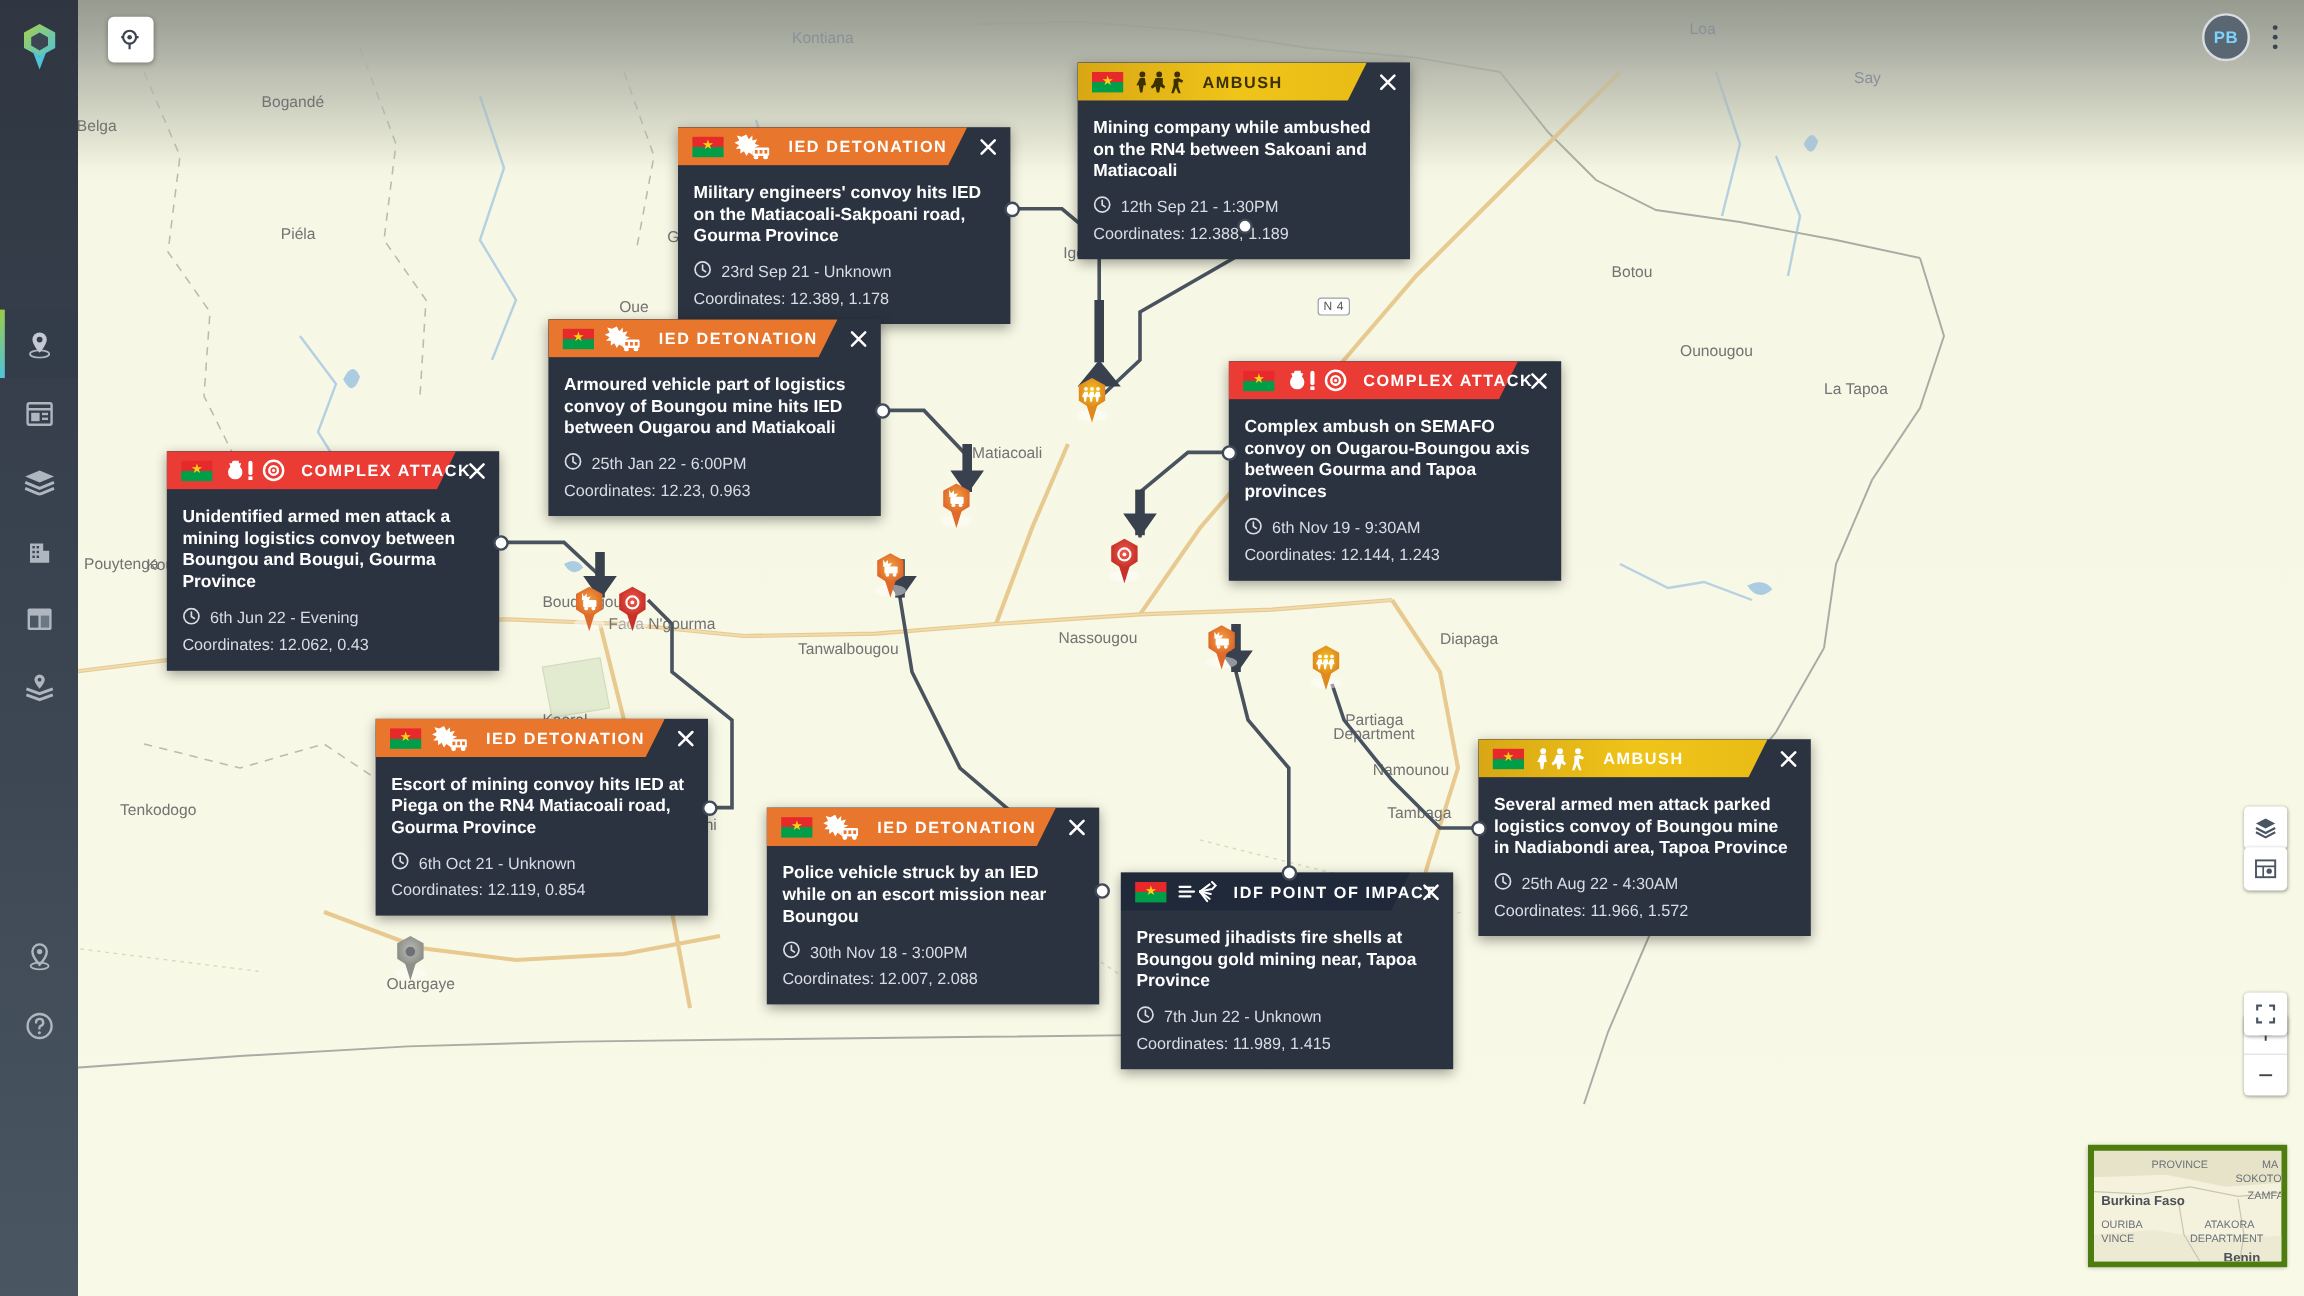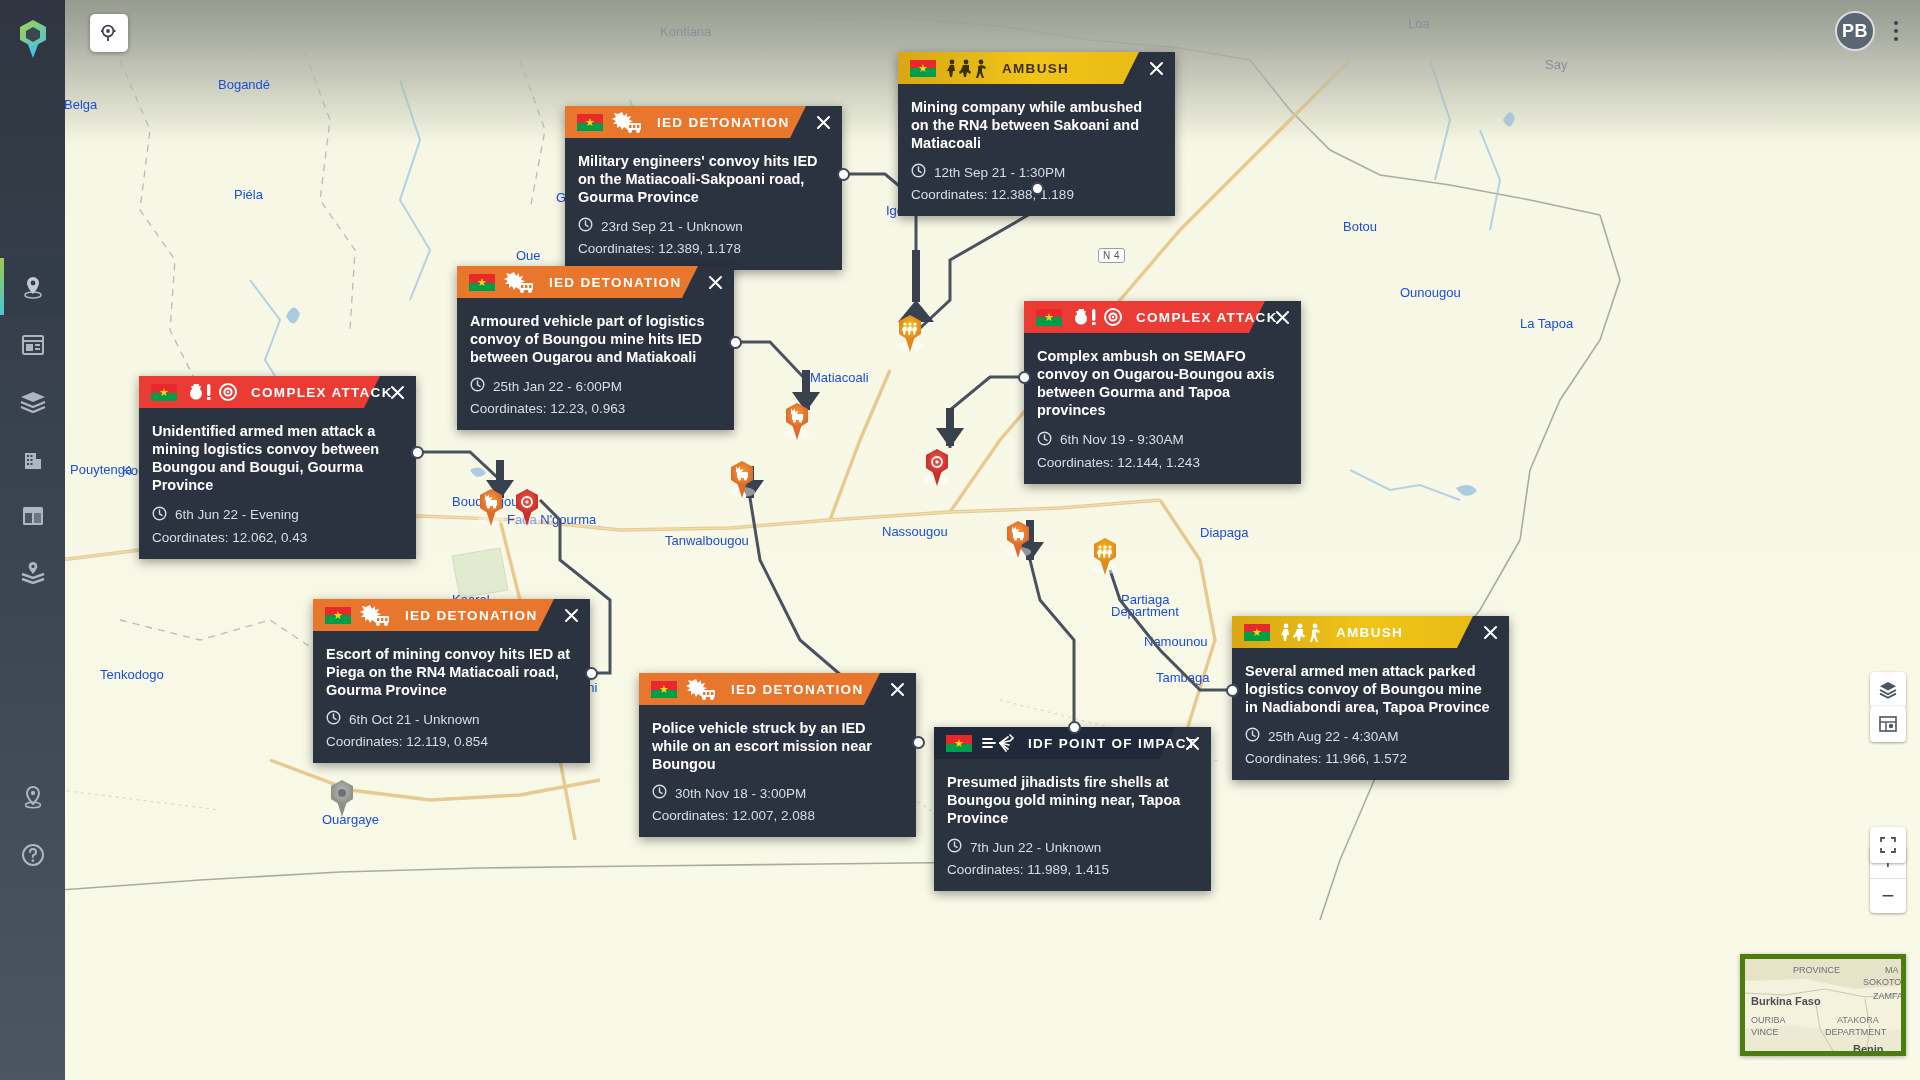--- a/index.html
+++ b/index.html
@@ -51,21 +51,21 @@
     box-shadow: 0 1px 4px rgba(0,0,0,0.35);
     display: flex; align-items: center; justify-content: center;
     cursor: pointer; z-index: 55;
   }
 
   
   .avatar {
     position: absolute; right: 45px; top: 11px;
     width: 40px; height: 40px; border-radius: 50%;
     background: #5b6673; border: 2px solid #d9dde2;
-    color: #ffffff; font-size: 18px; font-weight: bold;
+    color: #7dd3fc; font-size: 14px; font-weight: bold;
     display: flex; align-items: center; justify-content: center;
     letter-spacing: .5px; cursor: pointer; z-index: 55;
   }
   .kebab {
     position: absolute; right: 14px; top: 18px; width: 20px; height: 26px;
     display: flex; flex-direction: column; align-items: center;
     justify-content: space-between; padding: 3px 0; cursor: pointer; z-index: 55;
   }
   .kebab i { width: 4px; height: 4px; border-radius: 50%; background: #3b4450; display: block; }
 
@@ -166,21 +166,21 @@
     background: #ffffff; border: 2.5px solid #3f4a56; z-index: 41;
   }
 
   
   .pin { position: absolute; z-index: 35; }
   .map-label {
     position: absolute; color: #6f7680; font-size: 13px;
     white-space: nowrap; z-index: 20;
     font-family: "Liberation Sans", sans-serif;
   }
-  .map-label.dark { color: #1d4ed8; }
+  .map-label.dark { color: #737373; }
   .map-label.light { color: #8a9099; }
   .road-shield {
     position: absolute; background: #fff; border: 1px solid #9aa0a8;
     border-radius: 3px; font-size: 10px; color: #555; padding: 1px 4px;
     z-index: 21; letter-spacing: .5px;
   }
 </style>
 </head>
 <body>
 

